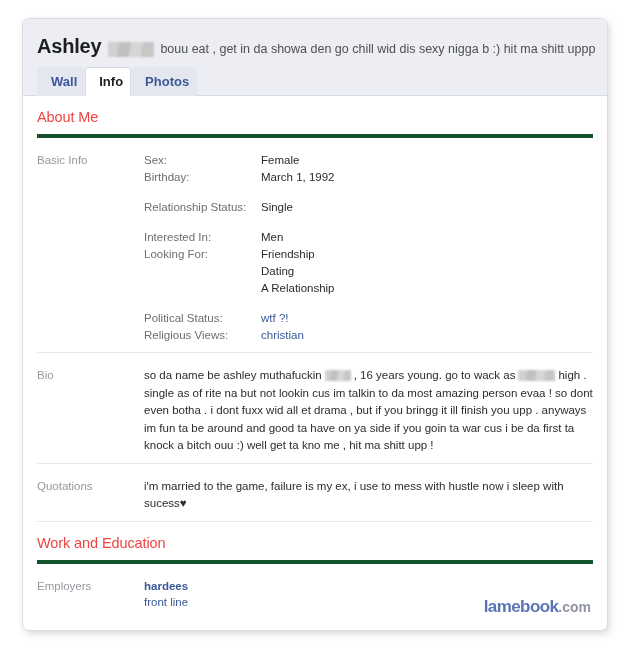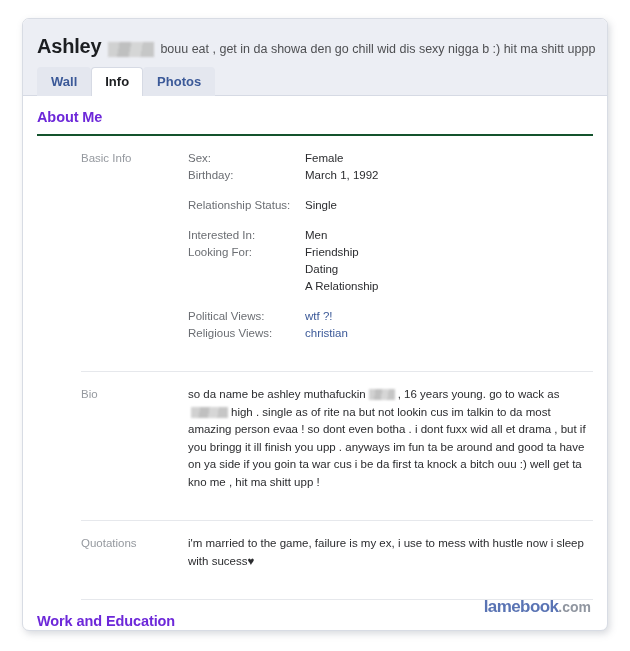--- a/index.html
+++ b/index.html
@@ -73,21 +73,21 @@
     position: absolute;
     left: 14px;
     bottom: -1px;
     display: flex;
     align-items: flex-end;
   }
   .tab {
     font-size: 13px;
     font-weight: bold;
     color: #3b5998;
-    padding: 6px 13px 7px 13px;
+    padding: 6px 7px 7px 13px;
     border: 1px solid transparent;
     border-bottom: none;
     border-radius: 4px 4px 0 0;
     line-height: 15px;
     cursor: pointer;
     background: #e4e7ef;
   }
   .tab.active {
     background: #ffffff;
     color: #1c1e21;
@@ -96,32 +96,31 @@
     z-index: 2;
   }
 
   
   .card-body {
     padding: 0 14px;
   }
 
   .section-title {
     font-size: 14.5px;
-    font-weight: bold;
-    color: #6d28d9;
+    font-weight: normal;
+    color: #ef4444;
     padding: 13px 0 9px 0;
-    border-bottom: 2px solid #14532d;
+    border-bottom: 4px solid #14532d;
     letter-spacing: -0.1px;
   }
 
   .row {
     display: flex;
-    padding: 14px 0 29px 0;
+    padding: 14px 0 8px 0;
     border-bottom: 1px solid #e6e8ec;
-    margin-left: 44px;
   }
   .row.no-rule { border-bottom: none; justify-content: space-between; }
 
   .row-label {
     width: 107px;
     flex: 0 0 107px;
     font-size: 11.5px;
     color: #95999f;
     line-height: 16px;
   }
@@ -240,21 +239,21 @@
           </tr>
           <tr>
             <td class="k"></td>
             <td class="v">A Relationship</td>
           </tr>
           <tr class="gap">
                 <td></td>
                 <td></td>
               </tr>
           <tr>
-            <td class="k">Political Views:</td>
+            <td class="k">Political Status:</td>
             <td class="v">
               <span class="link">wtf ?!</span>
             </td>
           </tr>
           <tr>
             <td class="k">Religious Views:</td>
             <td class="v">
               <span class="link">christian</span>
             </td>
           </tr>

